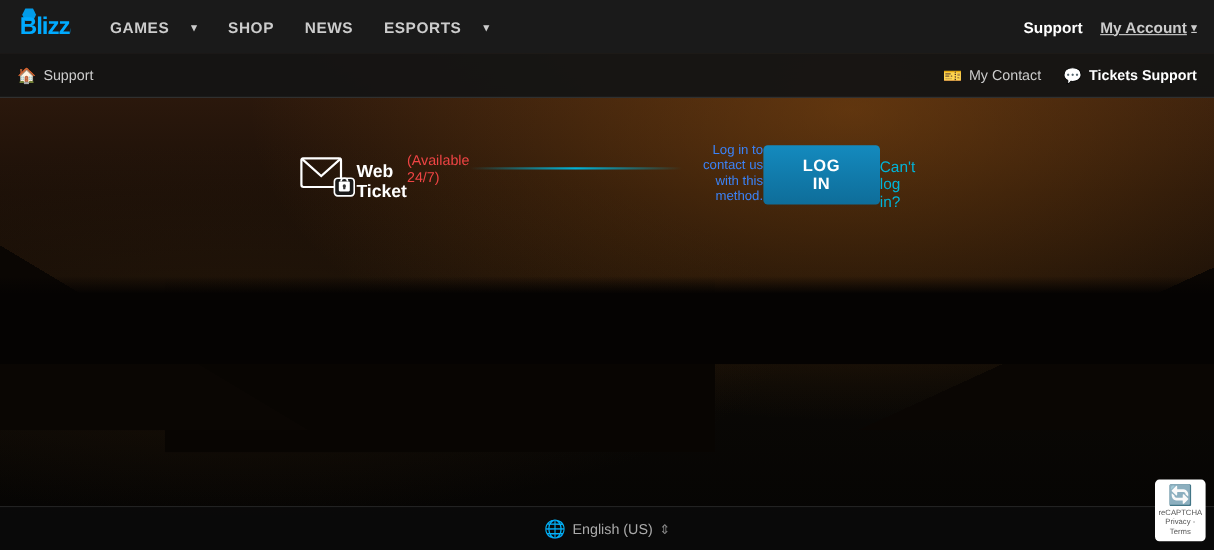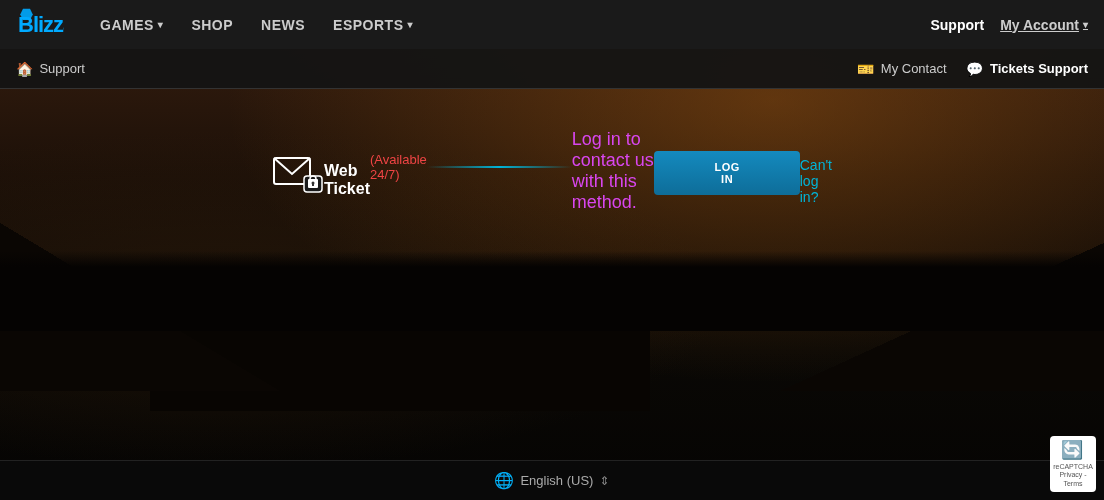--- a/index.html
+++ b/index.html
@@ -31,21 +31,21 @@
     .nav-link {
       color: #ccc;
       text-decoration: none;
       font-size: 14px;
       font-weight: 600;
       padding: 4px 12px;
       letter-spacing: 0.5px;
       text-transform: uppercase;
       display: flex;
       align-items: center;
-      gap: 4px;
+      gap: 20px;
     }
     .nav-right {
       display: flex;
       align-items: center;
       gap: 8px;
     }
     .support-btn {
       color: #fff;
       font-size: 14px;
       font-weight: 700;
@@ -196,33 +196,33 @@
 
     .ticket-divider {
       width: 520px;
       height: 2px;
       background: linear-gradient(to right, transparent, #00b4d8, transparent);
       margin-bottom: 28px;
       border-radius: 2px;
     }
 
     .login-message {
-      color: #d946ef;
-      font-size: 18px;
+      color: #3b82f6;
+      font-size: 12px;
       margin-bottom: 20px;
-      text-align: left;
+      text-align: right;
     }
 
     .login-btn {
       background: linear-gradient(to bottom, #148abe, #0e6d99);
       color: #fff;
       border: none;
       border-radius: 4px;
-      padding: 10px 60px;
-      font-size: 11px;
+      padding: 10px 36px;
+      font-size: 15px;
       font-weight: 700;
       cursor: pointer;
       text-transform: uppercase;
       letter-spacing: 0.5px;
       margin-bottom: 16px;
     }
 
     .cant-login-link {
       color: #00b4d8;
       font-size: 14px;

